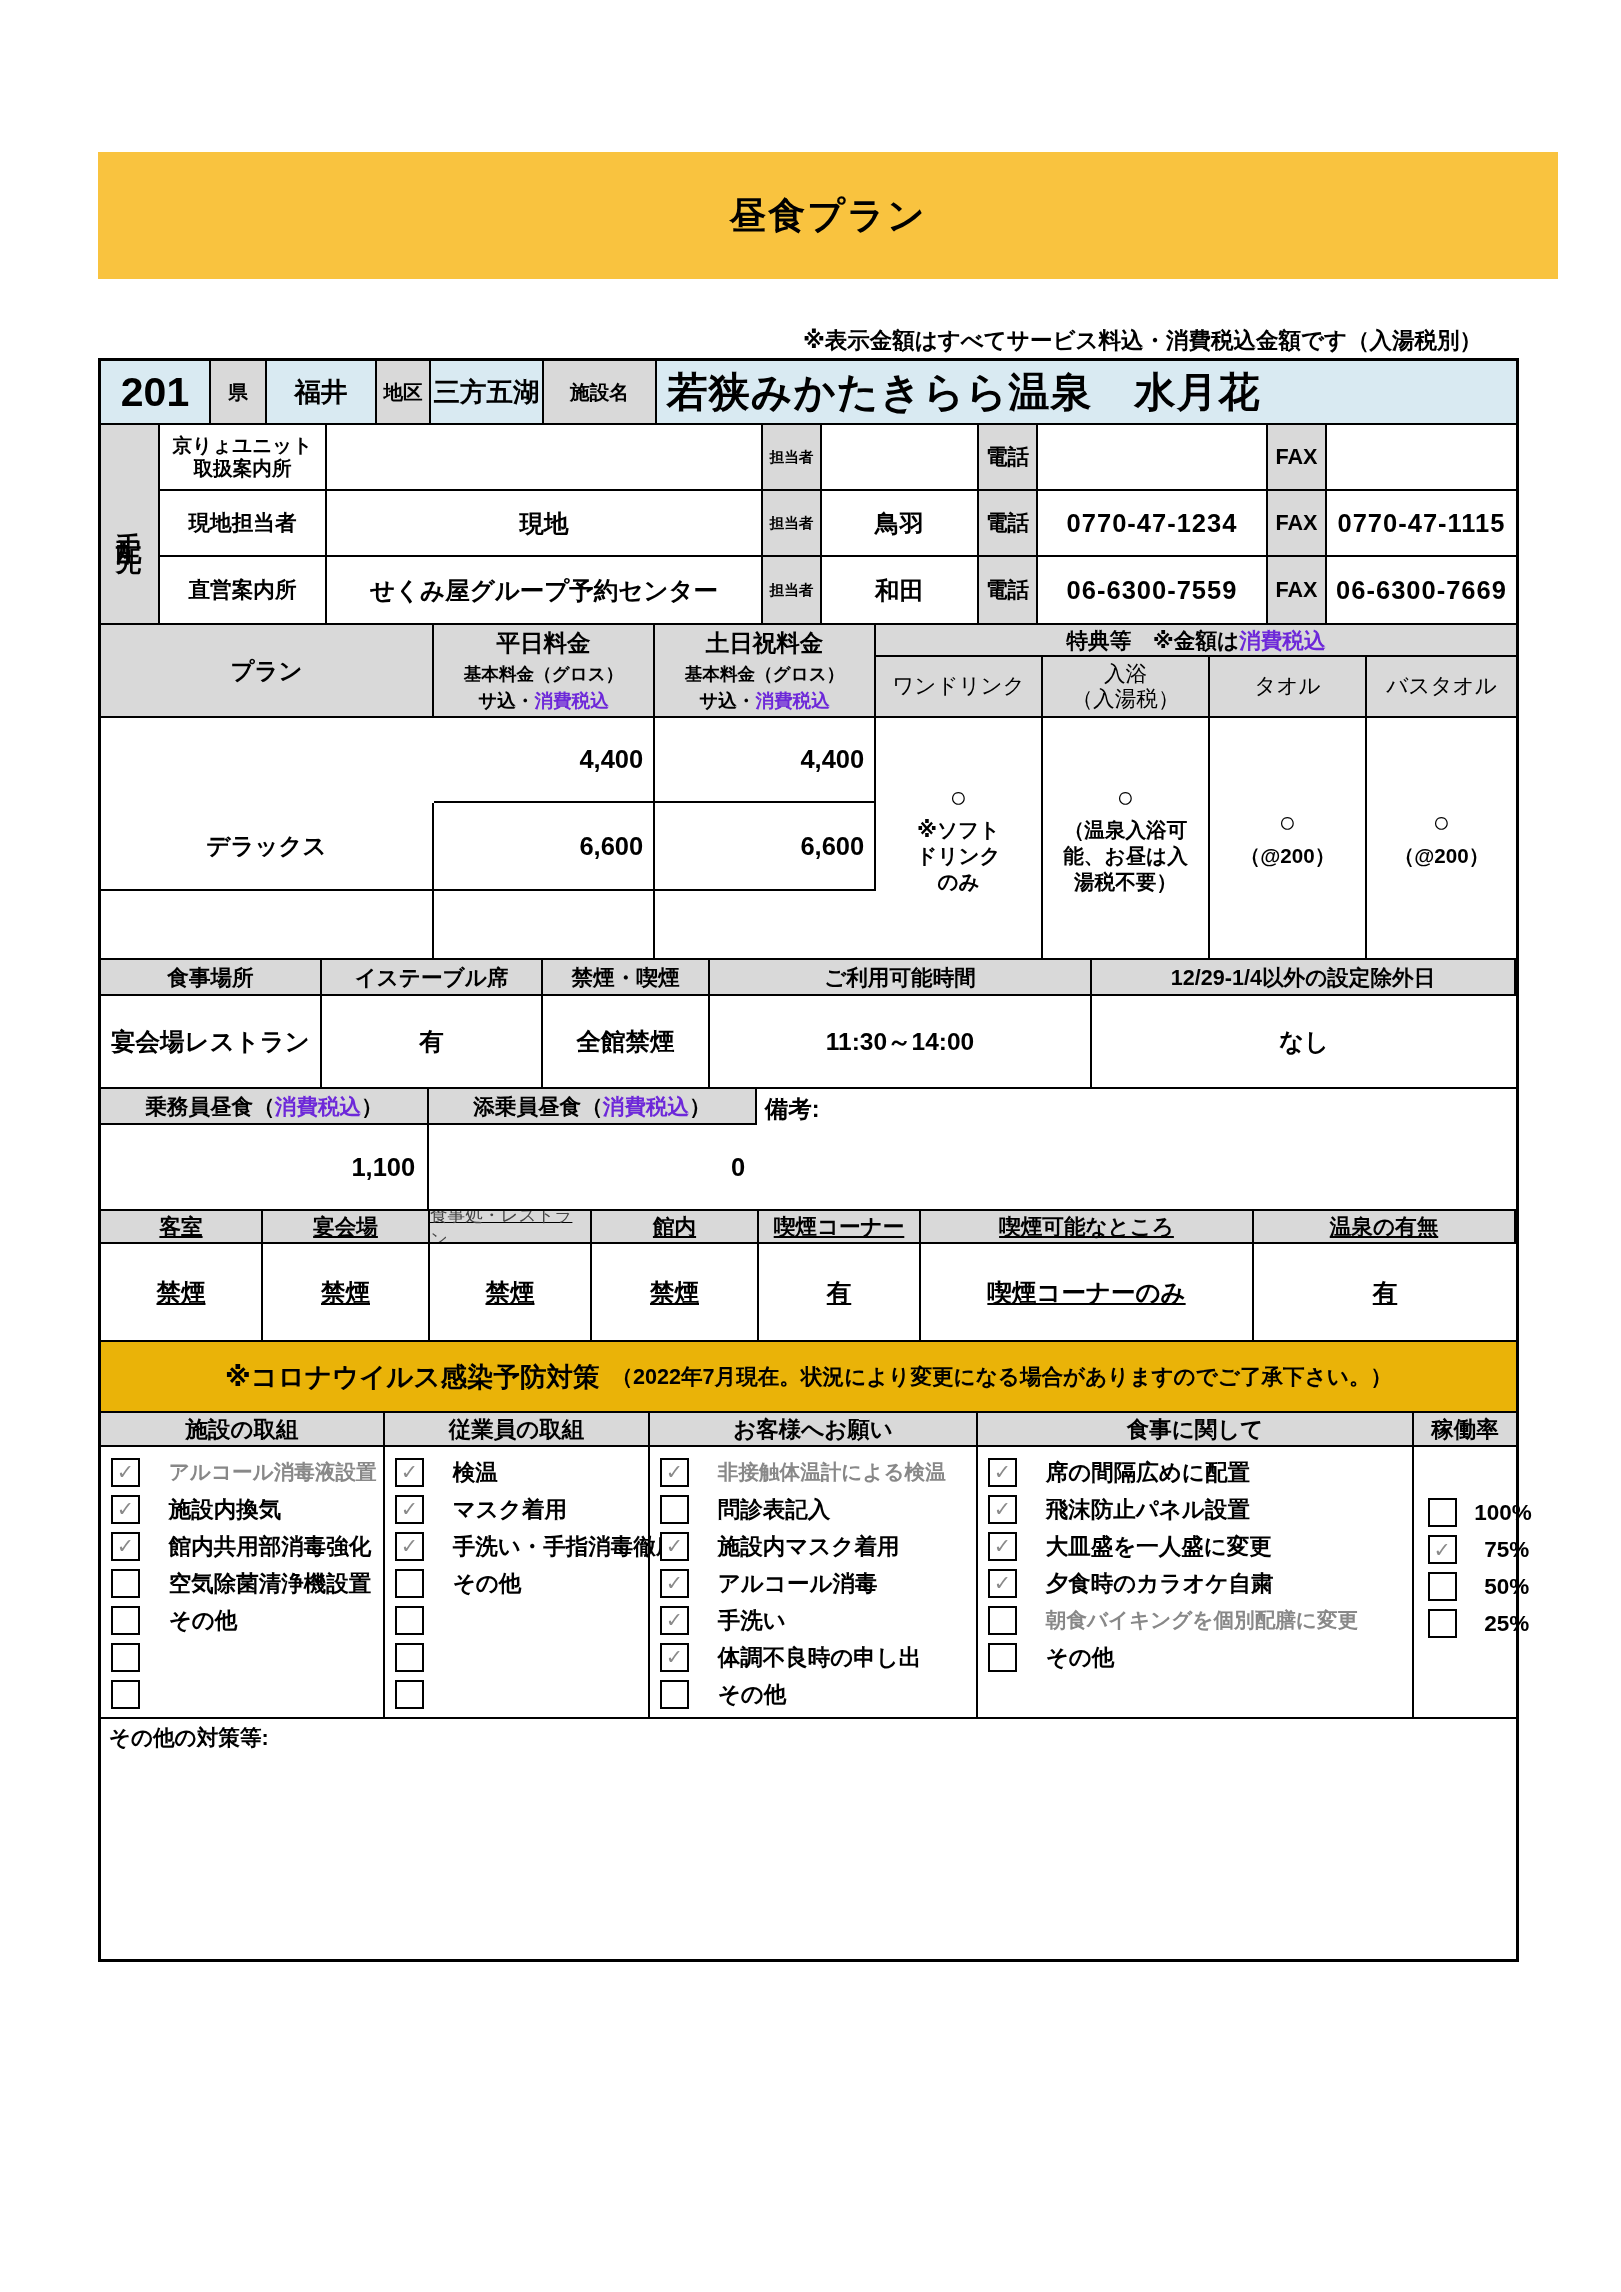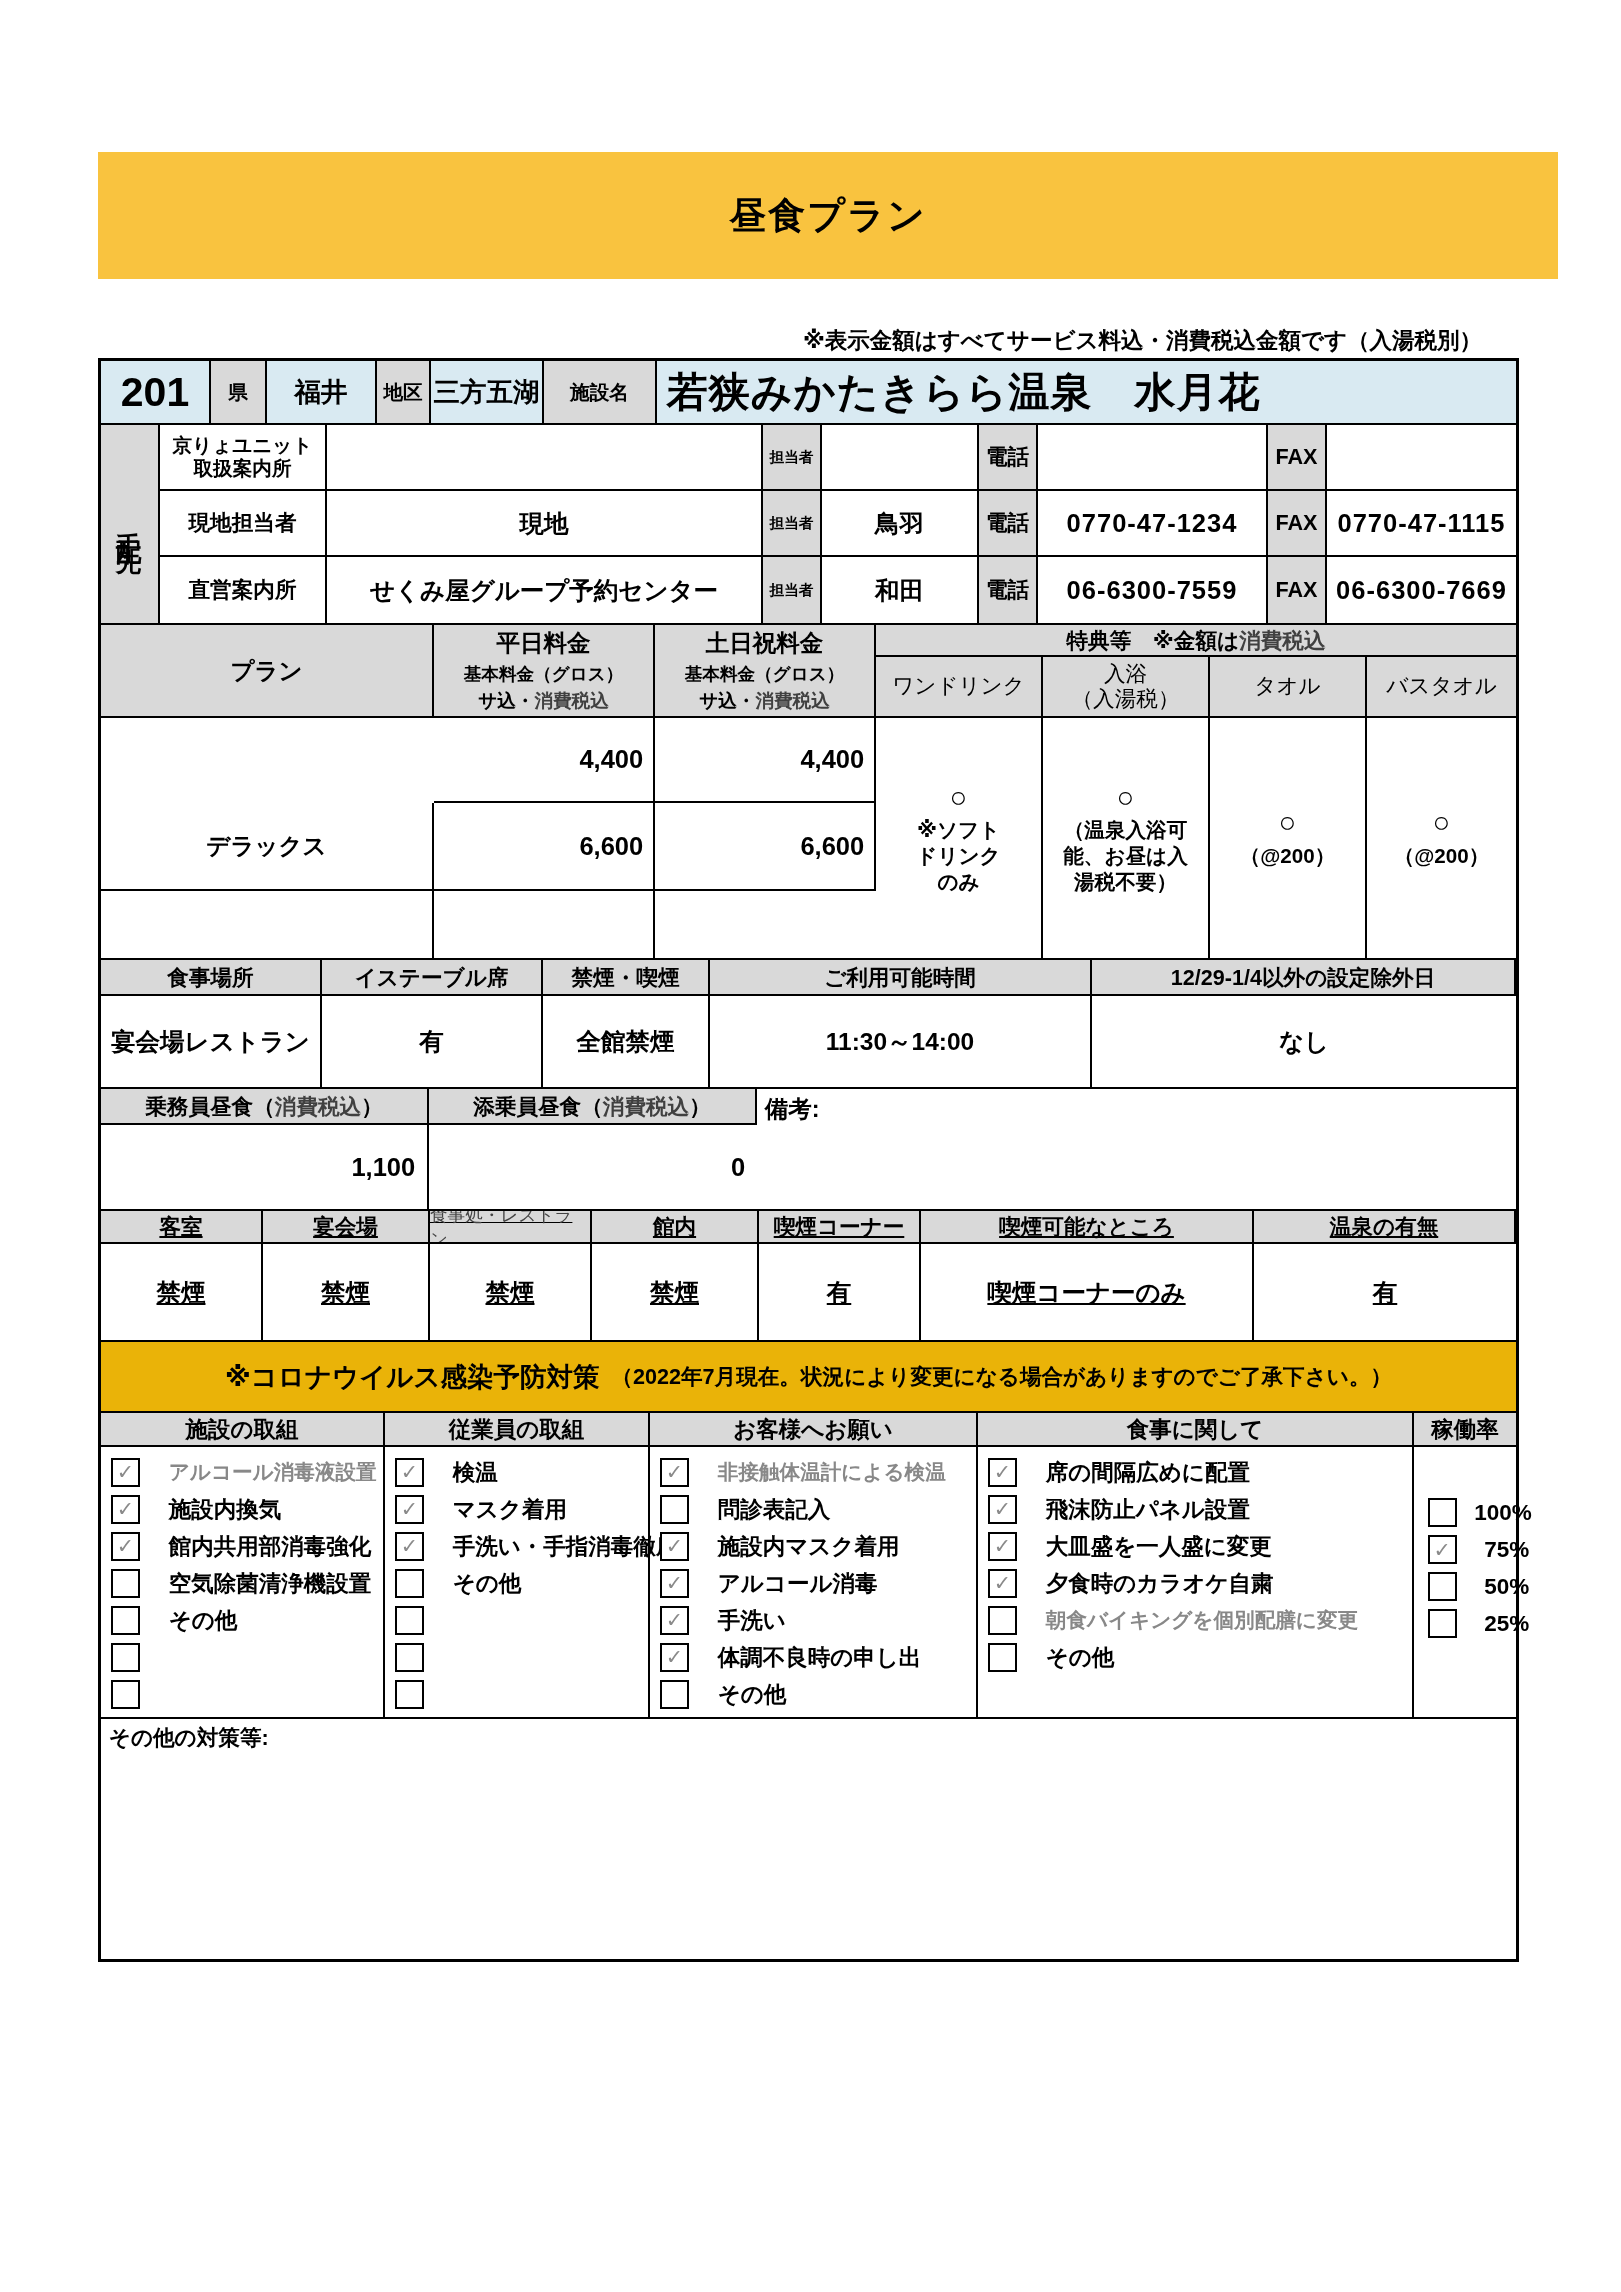--- a/index.html
+++ b/index.html
@@ -15,21 +15,21 @@
   .tax-note { position:absolute; left:98px; top:325px; width:1421px;
               text-align:right; padding-right:37px; font-size:22.5px; font-weight:bold; }
 
   
   .doc { position:absolute; left:98px; top:358px; width:1421px; border:3.9px solid #000; background:#fff; }
   .cell { border-right:2px solid #000; display:flex; align-items:center; justify-content:center;
           overflow:hidden; }
   .cell:last-child { border-right:none; }
   .gray { background:#D9D9D9; }
   .blue { background:#D9EAF2; }
-  .red { color:#404040; }
+  .red { color:#6d28d9; }
   .muted { color:#888; font-weight:normal; }
   .pre { white-space:pre-line; text-align:center; }
 
   
   .hrow { display:grid; grid-template-columns:110px 56px 110px 54px 113px 113px 1fr;
           height:64px; border-bottom:2.9px solid #000; }
   .hrow .code { font-size:41px; font-weight:bold; }
   .hrow .slab { font-size:19.6px; font-weight:bold; }
   .hrow .val { font-size:26.5px; font-weight:bold; }
   .hrow .fac { font-size:41px; font-weight:bold; justify-content:flex-start; padding-left:9.8px; letter-spacing:1px; }

